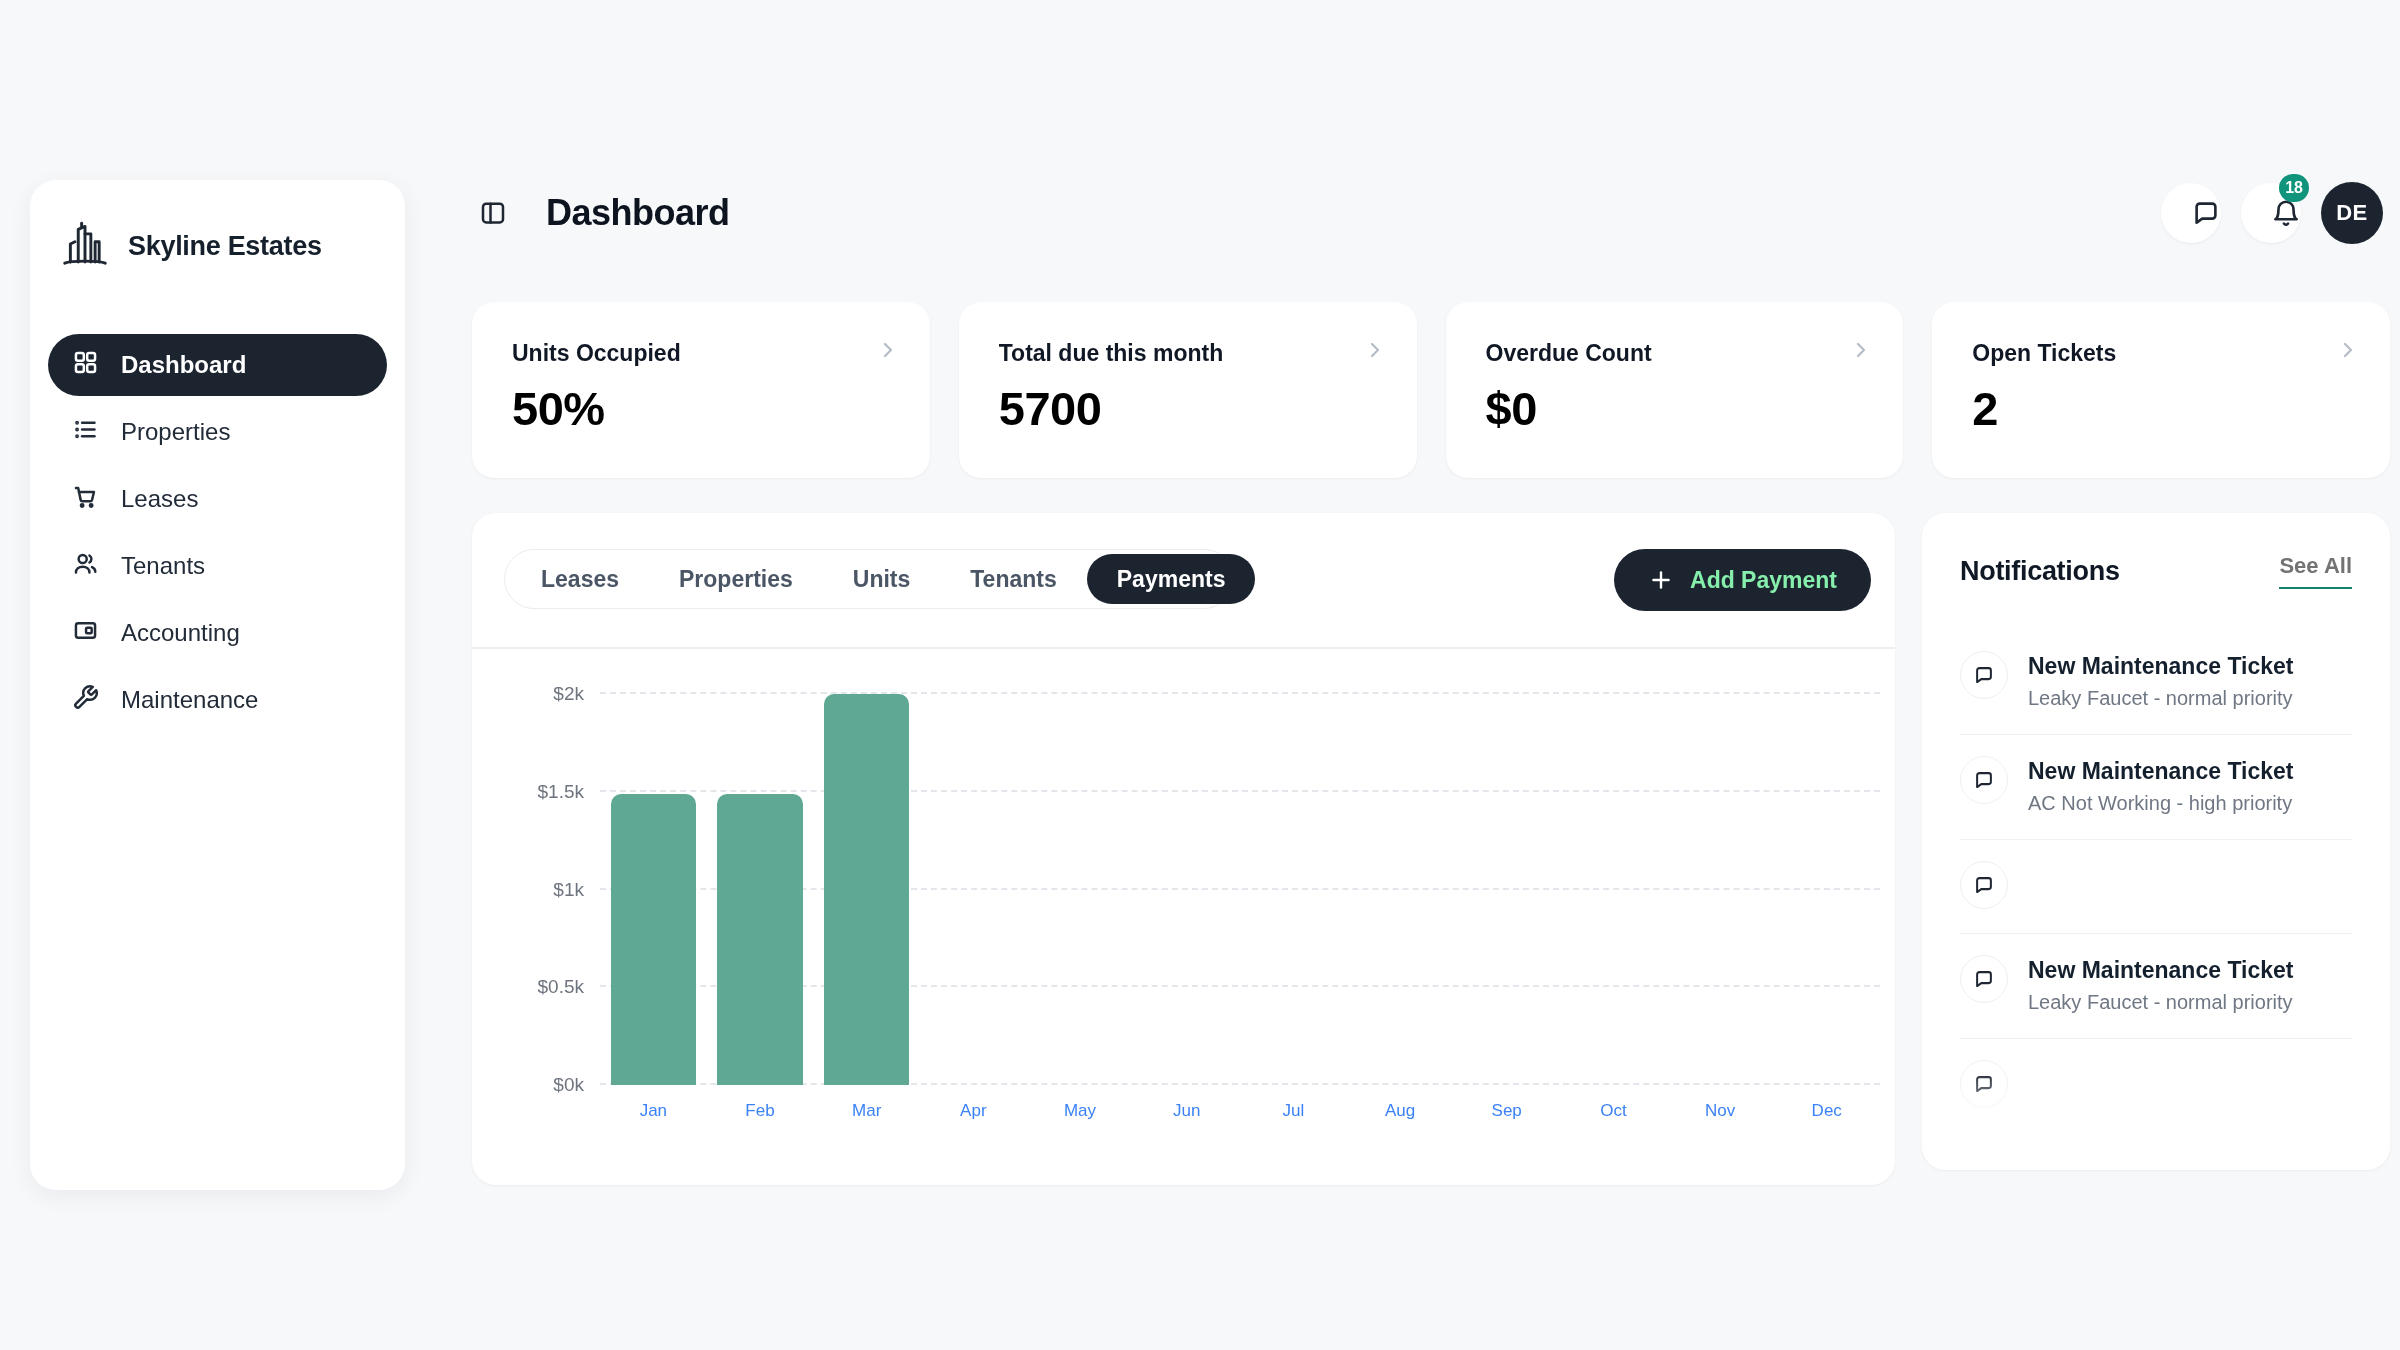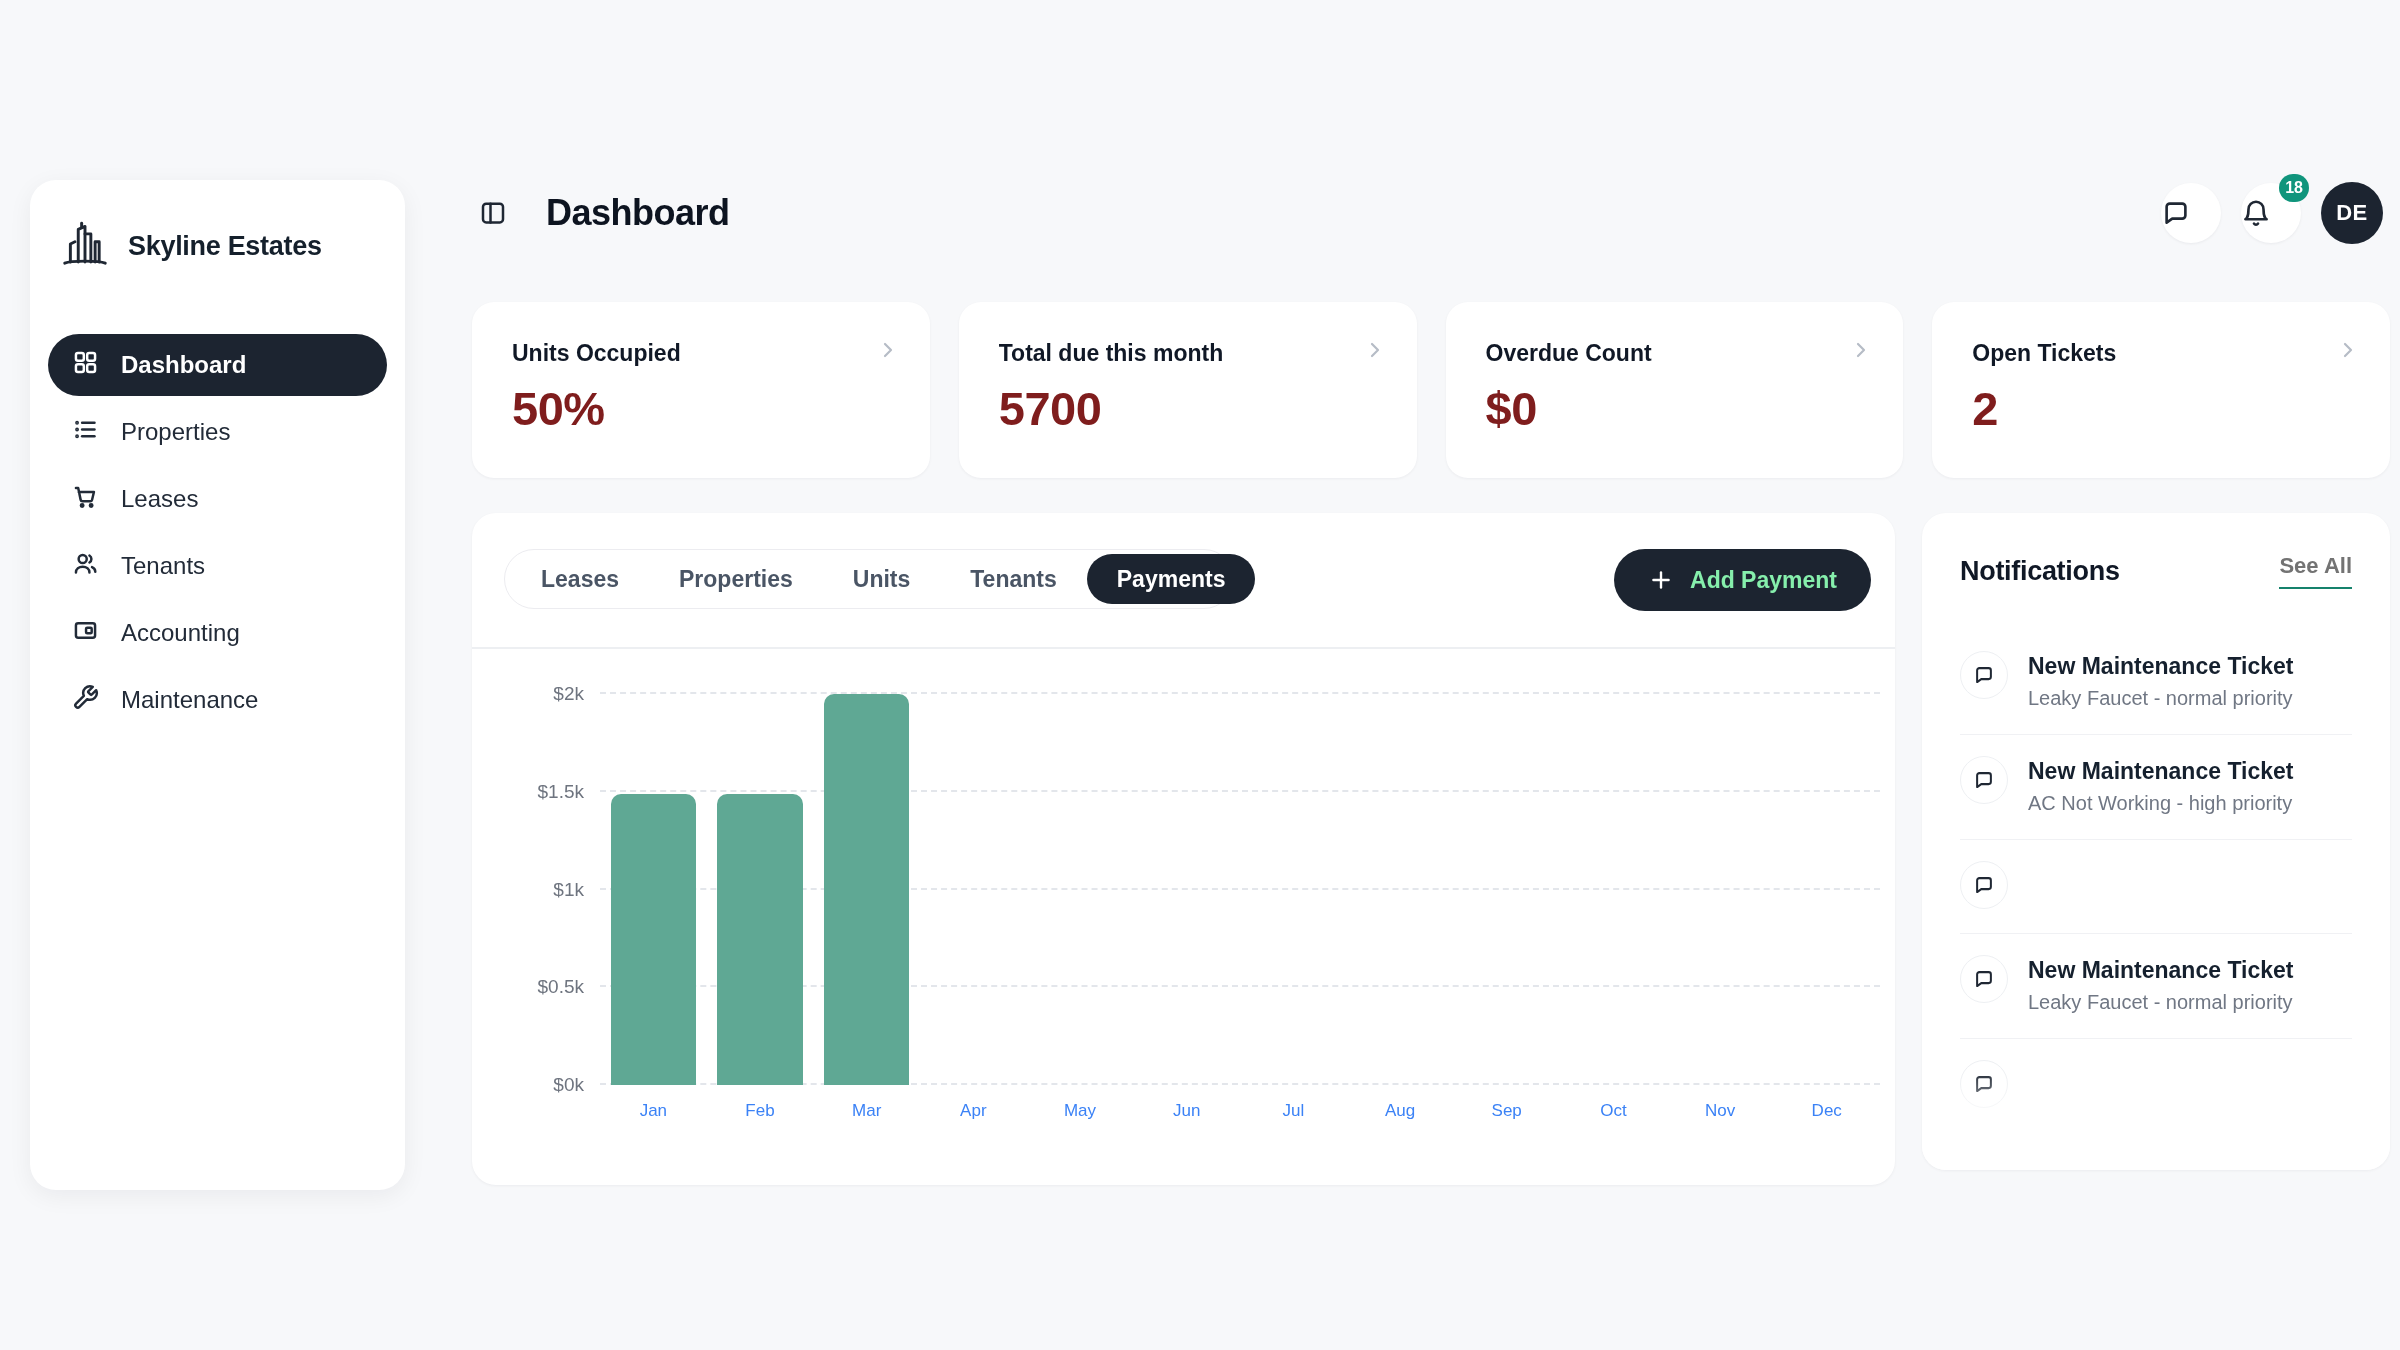--- a/index.html
+++ b/index.html
@@ -31,21 +31,21 @@
   .nav-item svg { flex:none; }
   .nav-item.active { background:#1c2430; color:#fff; font-weight:600; }
 
   
   .header-title-row { position:absolute; left:472px; top:188px; display:flex; align-items:center; gap:32px; height:50px; }
   .panel-toggle { width:42px; height:42px; display:flex; align-items:center; justify-content:center; cursor:pointer; border-radius:8px; }
   .page-title { font-size:36px; font-weight:800; letter-spacing:-.5px; color:#0d1420; }
   .header-actions { position:absolute; top:182px; right:17px; display:flex; align-items:center; gap:20px; }
   .icon-circle {
     width:60px; height:60px; border-radius:50%; background:#fff;
-    display:flex; align-items:center; justify-content:flex-start; cursor:pointer;
+    display:flex; align-items:center; justify-content:flex-end; cursor:pointer;
     box-shadow:0 1px 3px rgba(16,24,40,.06); position:relative;
   }
   .badge {
     position:absolute; top:-9px; right:-8px; min-width:28px; height:28px; padding:0 6px;
     border-radius:999px; background:#10957c; color:#fff; font-size:16px; font-weight:700;
     display:flex; align-items:center; justify-content:center;
   }
   .avatar {
     width:62px; height:62px; border-radius:50%; background:#1c2430; color:#fff;
     font-size:22px; font-weight:700; display:flex; align-items:center; justify-content:center;
@@ -54,21 +54,21 @@
 
   
   .stats-row { position:absolute; left:472px; top:302px; width:1918px; display:flex; gap:29px; }
   .stat-card {
     flex:1; height:176px; background:#fff; border-radius:22px;
     box-shadow:0 1px 3px rgba(16,24,40,.05); padding:38px 32px 0 40px;
     position:relative; cursor:pointer;
   }
   .stat-label { font-size:23px; font-weight:600; color:#101826; }
   .stat-chevron { position:absolute; top:36px; right:30px; color:#b6bcc6; }
-  .stat-value { margin-top:14px; font-size:47px; font-weight:800; letter-spacing:-.5px; color:#7f1d1d; }
+  .stat-value { margin-top:14px; font-size:47px; font-weight:800; letter-spacing:-.5px; color:#000000; }
 
   
   .chart-card {
     position:absolute; left:472px; top:513px; width:1423px; height:672px;
     background:#fff; border-radius:24px; box-shadow:0 1px 3px rgba(16,24,40,.05);
   }
   .tabs-pill {
     position:absolute; left:32px; top:36px; width:730px; height:60px;
     border:1.5px solid #ececf0; border-radius:30px; background:#fff;
     display:flex; align-items:center; justify-content:space-between; padding:0 6px;

